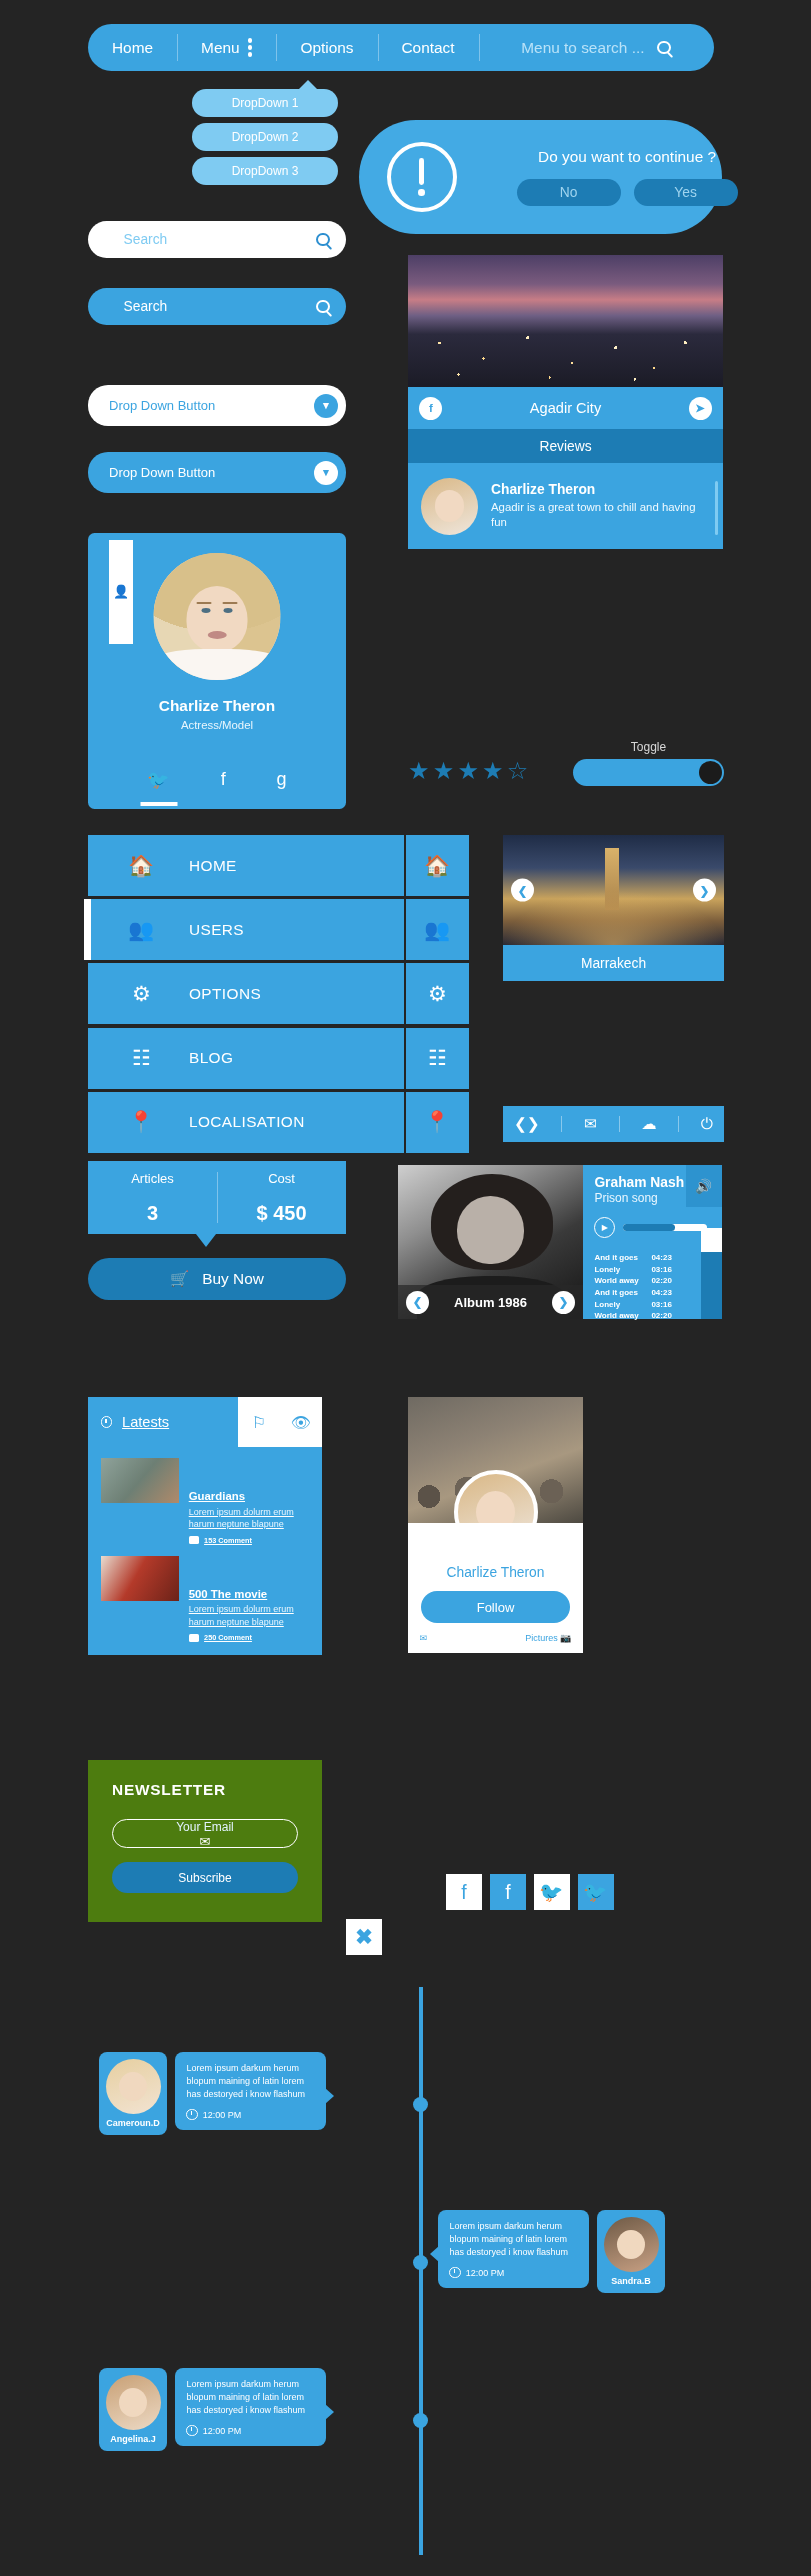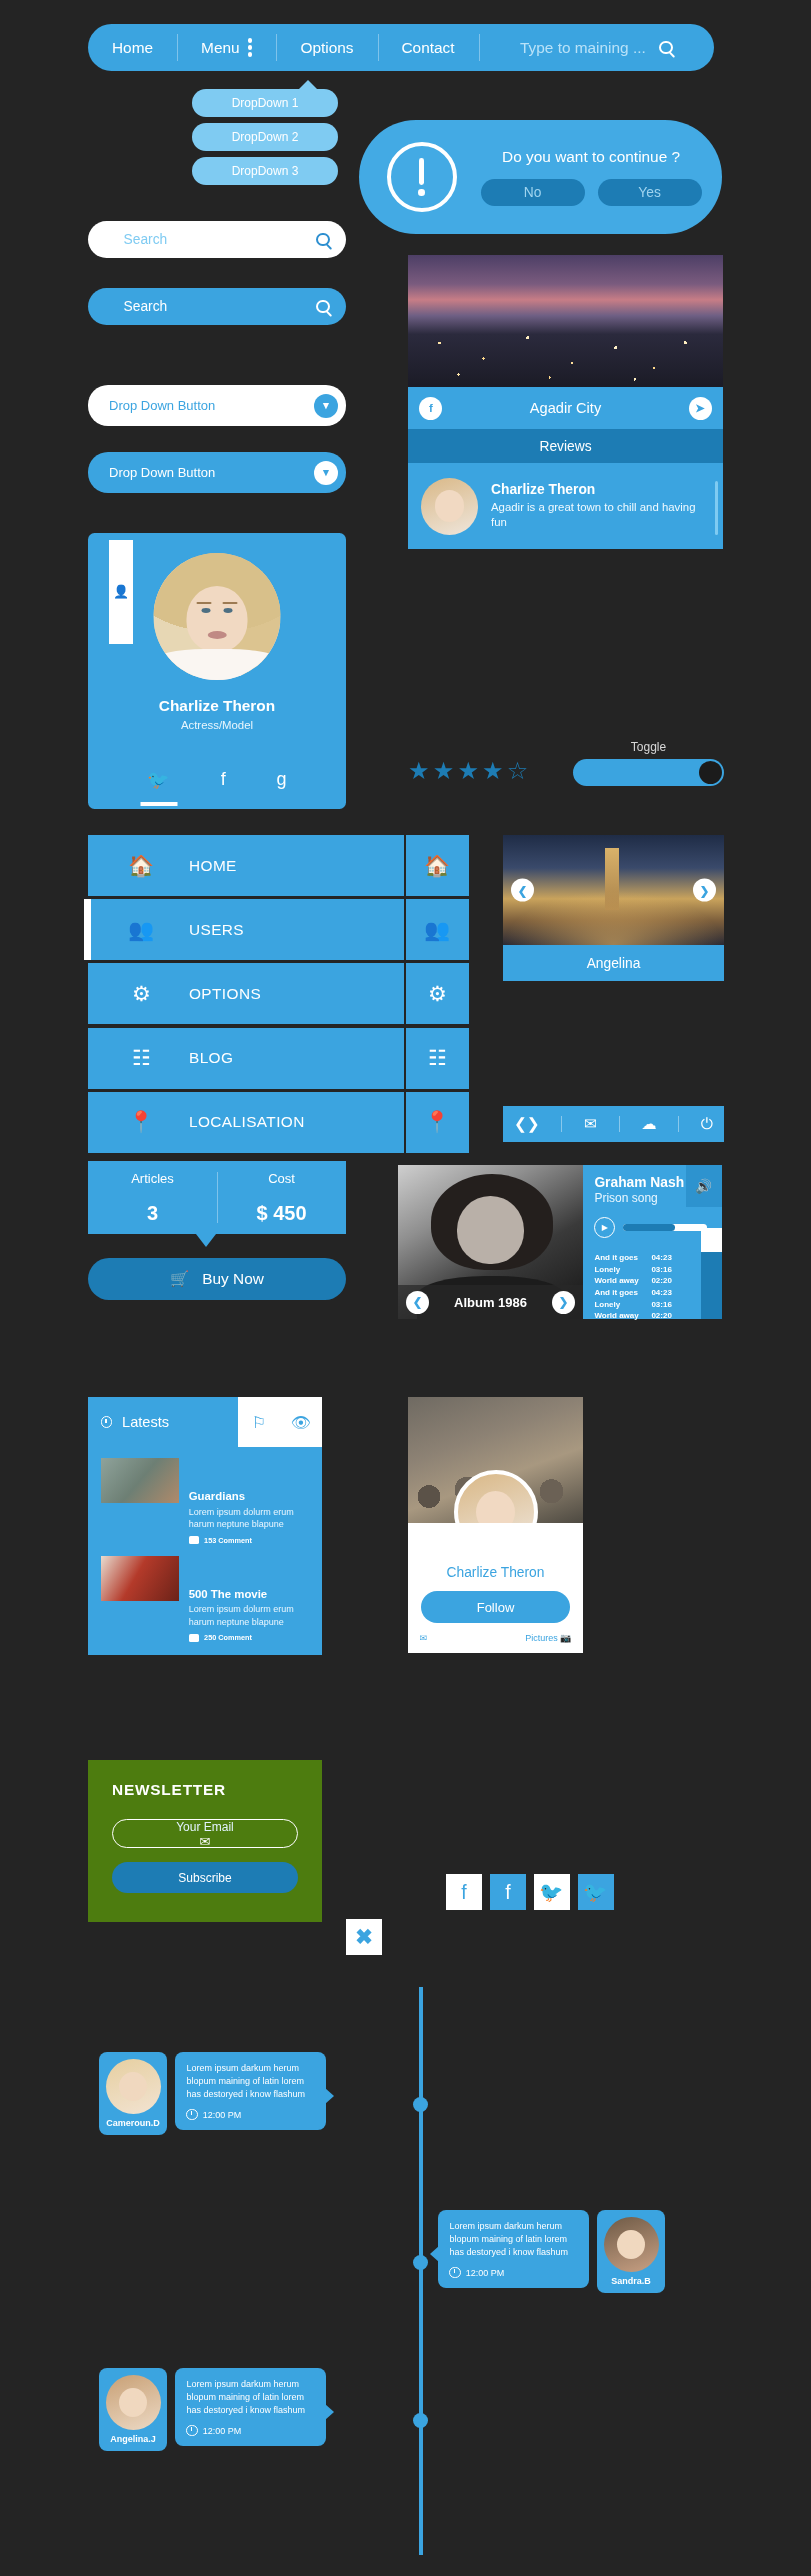--- a/index.html
+++ b/index.html
@@ -46,21 +46,21 @@
   }
   .ddbubble.first::before{
     content:""; position:absolute; right:21px; top:-9px;
     border-left:9px solid transparent; border-right:9px solid transparent;
     border-bottom:9.7px solid #7fcbf2;
   }
 
   
   #alert{
     position:absolute; left:359px; top:120px; width:363px; height:114px;
-    background:#43aae4; border-radius:57px; display:flex; align-items:center; padding:0 27.6px;
+    background:#43aae4; border-radius:57px; display:flex; align-items:center; padding:0 27.6px;gap:36px;
   }
   .excl{
     width:70px; height:70px; border:4.9px solid #fff; border-radius:50%;
     display:flex; flex-direction:column; align-items:center; justify-content:center; gap:4px; flex:none;
   }
   .excl .bar{ width:5.7px; height:27px; background:#fff; border-radius:2.4px;}
   .excl .dot{ width:6.5px; height:6.5px; background:#fff; border-radius:50%;}
   #alert .right{ flex:1; padding-left:24px; }
   #alert .q{ font-size:15.4px; color:#fff; text-align:center; margin-bottom:13px; }
   #alert .btns{ display:flex; gap:13px; justify-content:center; }
@@ -265,21 +265,21 @@
   #player .ctrl{ display:flex; align-items:center; gap:8px; margin-top:11.4px; }
   #player .play{ width:21px; height:21px; border:1.6px solid #fff; border-radius:50%; display:flex; align-items:center; justify-content:center; font-size:8px;}
   #player .track{ flex:1; height:7.3px; background:#fff; border-radius:4px; position:relative; margin-right:3.2px;}
   #player .track .fill{ position:absolute; left:0; top:0; bottom:0; width:62%; background:#1d7cb4; border-radius:4px;}
   #player .list{ margin-top:14.6px; font-size:8px; line-height:1.45; }
   #player .list .li{ display:flex;font-weight:bold; } #player .list .t{ width:57px; }
   #player .vol{ position:absolute; right:0; top:63px; bottom:0; width:21px; background:#1d7cb4;}
   #player .vol .f{ position:absolute; left:0; right:0; top:0; height:24px; background:#fff;}
 
   
-  #latests{ position:absolute; left:88px; top:1397px; width:234px; background:#3ba4e0; padding-bottom:13px;}
+  #latests{ position:absolute; left:88px; top:1397px; width:234px; background:#3ba4e0; padding-bottom:13px;text-decoration:underline;}
   #latests .head{ height:50px; display:flex; align-items:center; }
   #latests .head .t{ flex:1; display:flex; align-items:center; gap:9.7px; padding-left:13px; font-size:14.6px;}
   #latests .head .tabi{ width:42px; height:50px; background:#fff; color:#3ba4e0; display:flex; align-items:center; justify-content:center; font-size:16px;}
   #latests .item{ display:flex; gap:9.7px; padding:11.4px 13px 0; }
   #latests .item .th{ width:78px; height:45px; flex:none; }
   #latests .item .th.a{ background:linear-gradient(130deg,#8fa39b,#6d7f74 50%,#b08a6a); }
   #latests .item .th.b{ background:linear-gradient(120deg,#e8dcd0,#b43a2a 45%,#6b2218); }
   #latests .item .tx .ti{ font-size:11.4px; font-weight:bold; margin-bottom:3.2px;margin-top:32px;}
   #latests .item .tx .de{ font-size:9px; line-height:1.4; color:#eaf7ff;}
   #latests .item .tx .cm{ display:flex; align-items:center; gap:4.9px; margin-top:4.9px; font-size:7.3px; font-weight:bold;}
@@ -362,21 +362,21 @@
         <span></span>
       </span>
   </div>
   <div class="nav-item">
     <span>Options</span>
   </div>
   <div class="nav-item">
     <span>Contact</span>
   </div>
   <div id="searchzone">
-    <span class="ph">Type to maining ...</span>
+    <span class="ph">Menu to search ...</span>
     <span class="mag"></span>
   </div>
 </div>
 
 <div class="ddwrap">
   <div class="ddbubble first">DropDown 1</div>
   <div class="ddbubble">DropDown 2</div>
   <div class="ddbubble">DropDown 3</div>
 </div>
 
@@ -503,21 +503,21 @@
   <div class="ibox">📍</div>
 </div>
 
 <div id="marrakech">
   <div class="photo">
     <div class="tower"></div>
       <div class="glow"></div>
     <span class="roundbtn nav l">❮</span>
     <span class="roundbtn nav r">❯</span>
   </div>
-  <div class="cap">Angelina</div>
+  <div class="cap">Marrakech</div>
 </div>
 <div id="iconbar">
   <span>❮❯</span>
   <span class="sep"></span>
   <span>✉</span>
   <span class="sep"></span>
   <span>☁</span>
   <span class="sep"></span>
   <span>⏻</span>
 </div>

